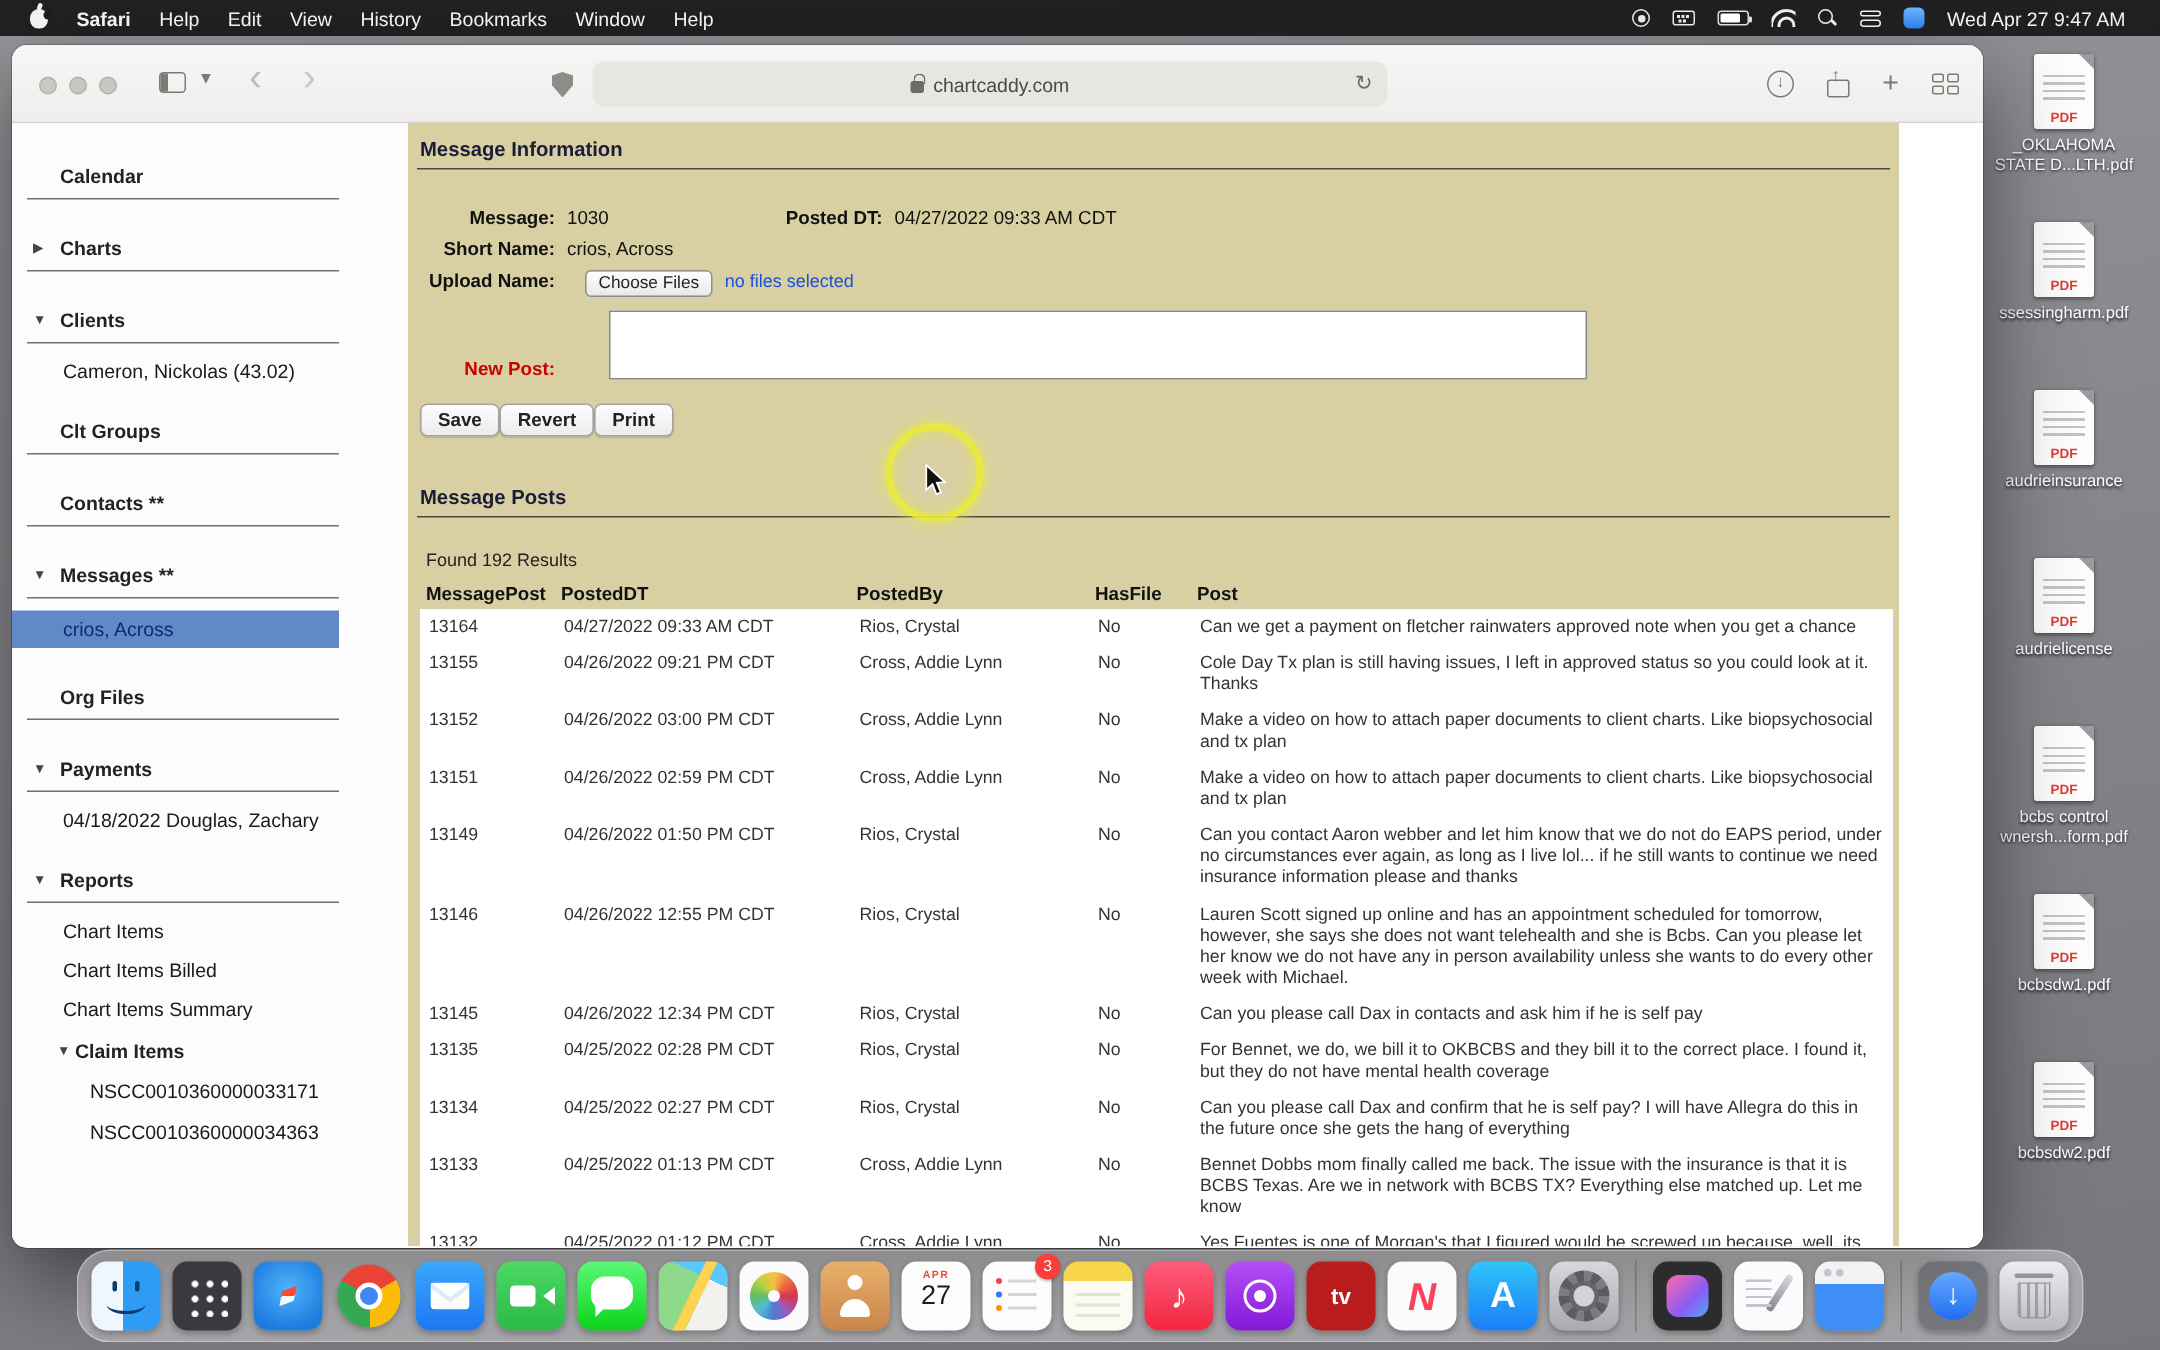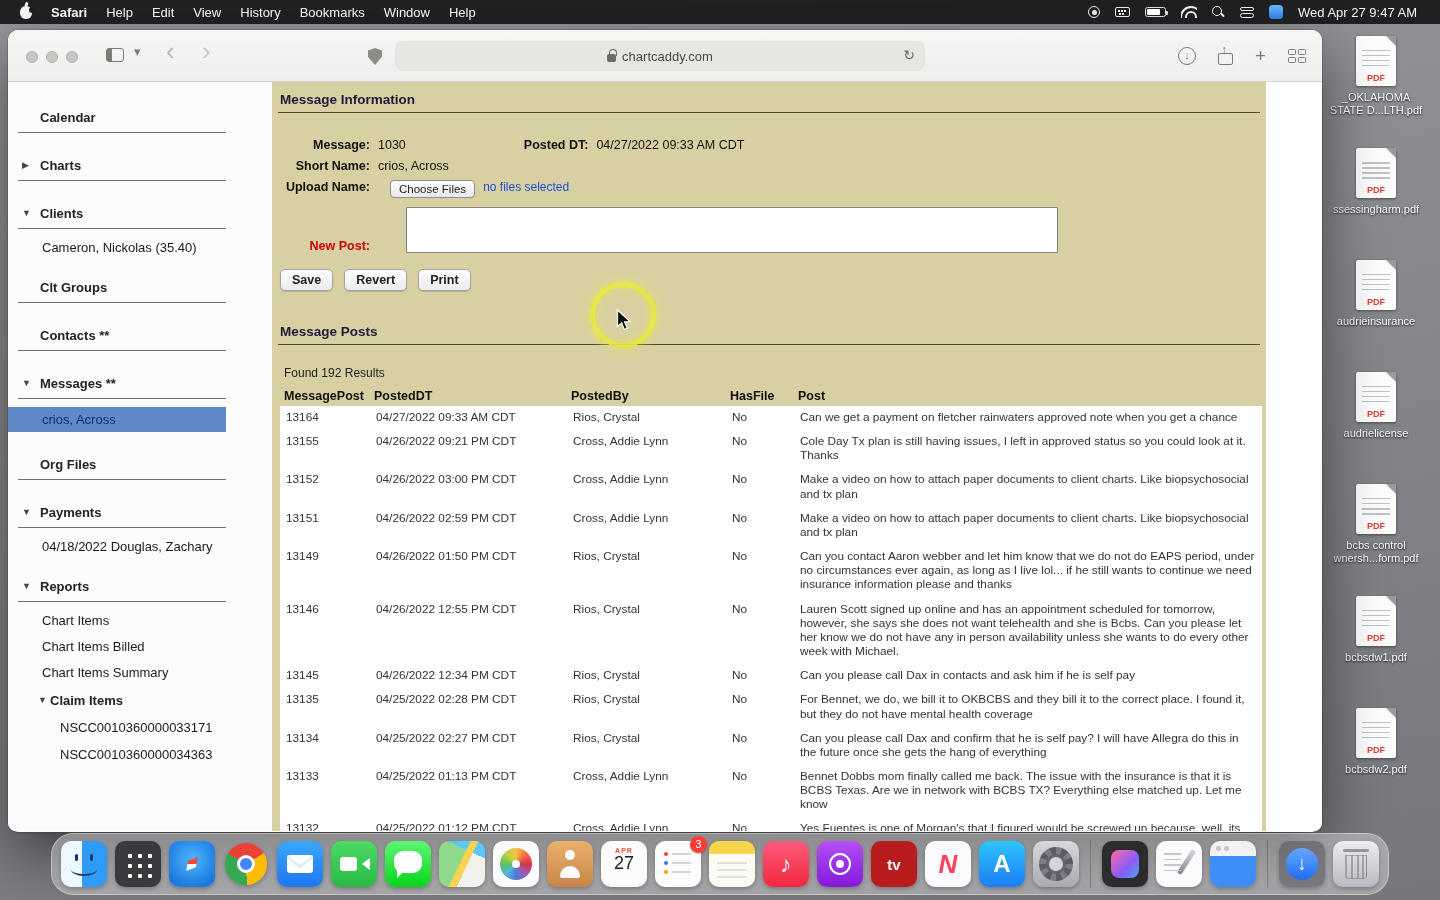--- a/index.html
+++ b/index.html
@@ -79,21 +79,21 @@
   .frow { display:flex; align-items:flex-start; min-height:21px; }
   .flabel { width:100px; text-align:right; font-weight:bold; padding-right:8px; flex:none; }
   .fvalue { color:#111; }
   .flabel2 { font-weight:bold; margin-left:118px; }
   .fvalue2 { margin-left:8px; }
   .choose-btn { font-size:11.5px; font-family:"Liberation Sans",sans-serif; padding:2px 8px; border:1px solid #8f8f8f; border-radius:4px; background:linear-gradient(#fefefe,#e8e8e8); color:#222;margin-left:12px; }
   .nofiles { margin-left:8px; font-size:12px; color:#1d4ed8; }
   .np-row { display:flex; align-items:flex-end; margin-top:6px;gap:28px; }
   .np-label { width:100px; text-align:right; font-weight:bold; color:#cc0000; padding-right:8px; flex:none; }
   .np-area { width:652px; height:46px; border:1px solid #888; background:#fff; resize:none; font-family:"Liberation Sans",sans-serif; font-size:12px; }
-  .btn-row { margin-top:16px; margin-left:2px; display:flex; gap:11px; }
+  .btn-row { margin-top:16px; margin-left:2px; display:flex; gap:0; }
   .mac-btn { font-size:12.5px; font-weight:bold; font-family:"Liberation Sans",sans-serif; color:#222; padding:3px 11px; border:1px solid #a3a3a3; border-radius:5px; background:linear-gradient(#fdfdfd,#ececec); box-shadow:0 1px 1px rgba(0,0,0,.15); }
   .posts-title { margin-top:33px; }
   .found { font-size:12px; color:#222; margin:21px 0 0 6px; }
   table.posts { width:982px; border-collapse:collapse; margin:6px 0 0 2px; table-layout:fixed; }
   table.posts th { text-align:left; font-size:12.5px; font-weight:bold; color:#111; padding:3px 4px; }
   table.posts tbody { background:#fff; }
   table.posts td { font-size:11.8px; color:#333; padding:4px 6px 6px 6px; vertical-align:top; line-height:1.2; background:#fff; }
   .col-id { width:90px; } .col-dt { width:197px; } .col-by { width:159px; } .col-hf { width:68px; } .col-post { width:468px; }
   td.c-id { padding-left:16px; }
   td.c-dt { padding-left:16px; }
@@ -240,21 +240,21 @@
         </span>
     </div>
   </div>
 
   <div class="page">
 
     <div class="webnav">
       <div class="nav-h"><span>Calendar</span></div>
       <div class="nav-h"><span class="arr">▶</span><span>Charts</span></div>
       <div class="nav-h"><span class="arr">▼</span><span>Clients</span></div>
-      <div class="nav-s">Cameron, Nickolas (35.40)</div>
+      <div class="nav-s">Cameron, Nickolas (43.02)</div>
       <div class="nav-h"><span>Clt Groups</span></div>
       <div class="nav-h"><span>Contacts **</span></div>
       <div class="nav-h"><span class="arr">▼</span><span>Messages **</span></div>
       <div class="nav-s nav-sel">crios, Across</div>
       <div class="nav-h"><span>Org Files</span></div>
       <div class="nav-h"><span class="arr">▼</span><span>Payments</span></div>
       <div class="nav-s">04/18/2022 Douglas, Zachary</div>
       <div class="nav-h"><span class="arr">▼</span><span>Reports</span></div>
       <div class="nav-s">Chart Items</div>
       <div class="nav-s">Chart Items Billed</div>

